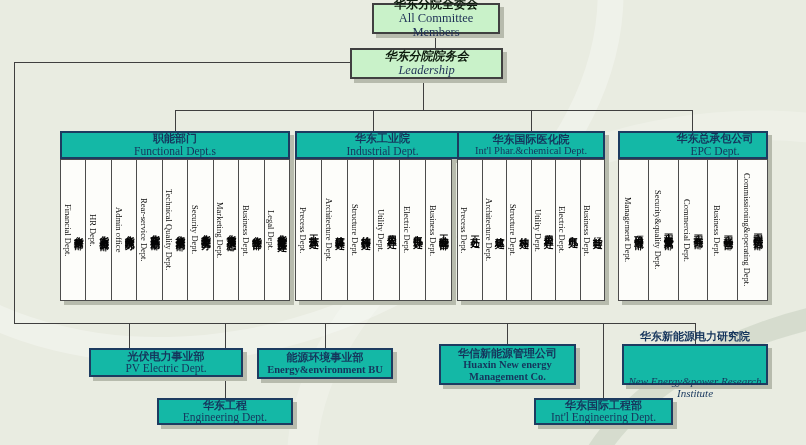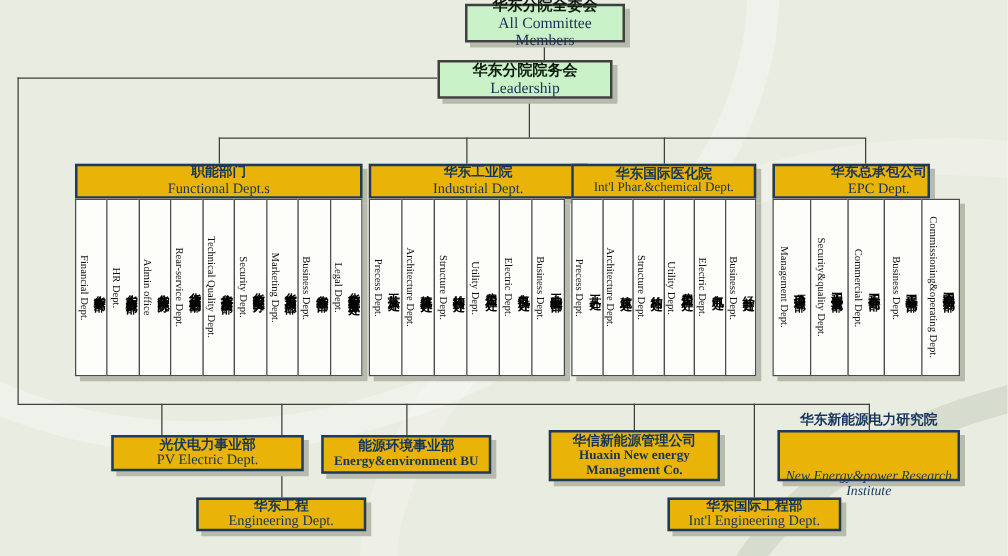--- a/index.html
+++ b/index.html
@@ -18,21 +18,21 @@
   .h{height:1px;} .v{width:1px;}
   
   .box{
     position:absolute;z-index:2;display:flex;flex-direction:column;
     align-items:center;justify-content:center;text-align:center;
     box-shadow:4px 4px 0 #b7bbad;line-height:1.12;box-sizing:border-box;
   }
   .green{background:#c9f2c9;border:2px solid #404040;}
   .green .zh-line{font-weight:bold;color:#0d1b0d;font-size:12px;}
   .green .en-line{color:#1d2f55;font-size:12.5px;}
-  .blue{background:#eab308;border:2px solid #1d3b60;}
+  .blue{background:#14b8a6;border:2px solid #1d3b60;}
   .blue .zh-line{font-weight:bold;color:#15355c;font-size:11px;}
   .blue .en-line{color:#15355c;font-size:11.5px;}
   .blue .en-bold{font-weight:bold;}
   
   .cols{
     position:absolute;top:159px;height:142px;display:flex;z-index:2;
     background:#fdfdfa;box-shadow:4px 4px 0 #b7bbad;box-sizing:border-box;
   }
   .col{
     flex:1;margin-left:-1px;border:1px solid #4c4c4c;background:#fdfdfa;
@@ -70,38 +70,38 @@
   <div class="line v" style="left:325px;top:323px;height:25px;"></div>
   <div class="line v" style="left:507px;top:323px;height:21px;"></div>
   <div class="line v" style="left:603px;top:323px;height:75px;"></div>
   <div class="line v" style="left:695px;top:323px;height:21px;"></div>
 
   <div class="box green" style="left:372px;top:3px;width:128px;height:31px;">
     <div class="zh-line">华东分院全委会</div>
     <div class="en-line">All Committee Members</div>
   </div>
 
-  <div class="box green" style="left:350px;top:48px;width:140px;height:31px;">
+  <div class="box green" style="left:350px;top:48px;width:153px;height:31px;font-style:italic;">
     <div class="zh-line">华东分院院务会</div>
     <div class="en-line">Leadership</div>
   </div>
 
   <div class="box blue" style="left:60px;top:131px;width:230px;height:28px;">
     <div class="zh-line">职能部门</div>
     <div class="en-line">Functional Dept.s</div>
   </div>
   <div class="box blue" style="left:295px;top:131px;width:175px;height:28px;">
     <div class="zh-line">华东工业院</div>
     <div class="en-line">Industrial Dept.</div>
   </div>
   <div class="box blue" style="left:457px;top:131px;width:148px;height:28px;">
     <div class="zh-line">华东国际医化院</div>
     <div class="en-line" style="font-size:10.5px;">Int'l Phar.&amp;chemical Dept.</div>
   </div>
-  <div class="box blue" style="left:618px;top:131px;width:126px;height:28px;padding-left:44px;">
+  <div class="box blue" style="left:618px;top:131px;width:150px;height:28px;padding-left:44px;">
     <div class="zh-line">华东总承包公司</div>
     <div class="en-line">EPC Dept.</div>
   </div>
 
   <div class="cols" style="left:60px;width:230px;">
       <div class="col">
         <div class="vtext">
           <span class="zh">华东财务部</span>
           <span class="en">Financial Dept.</span>
         </div>

